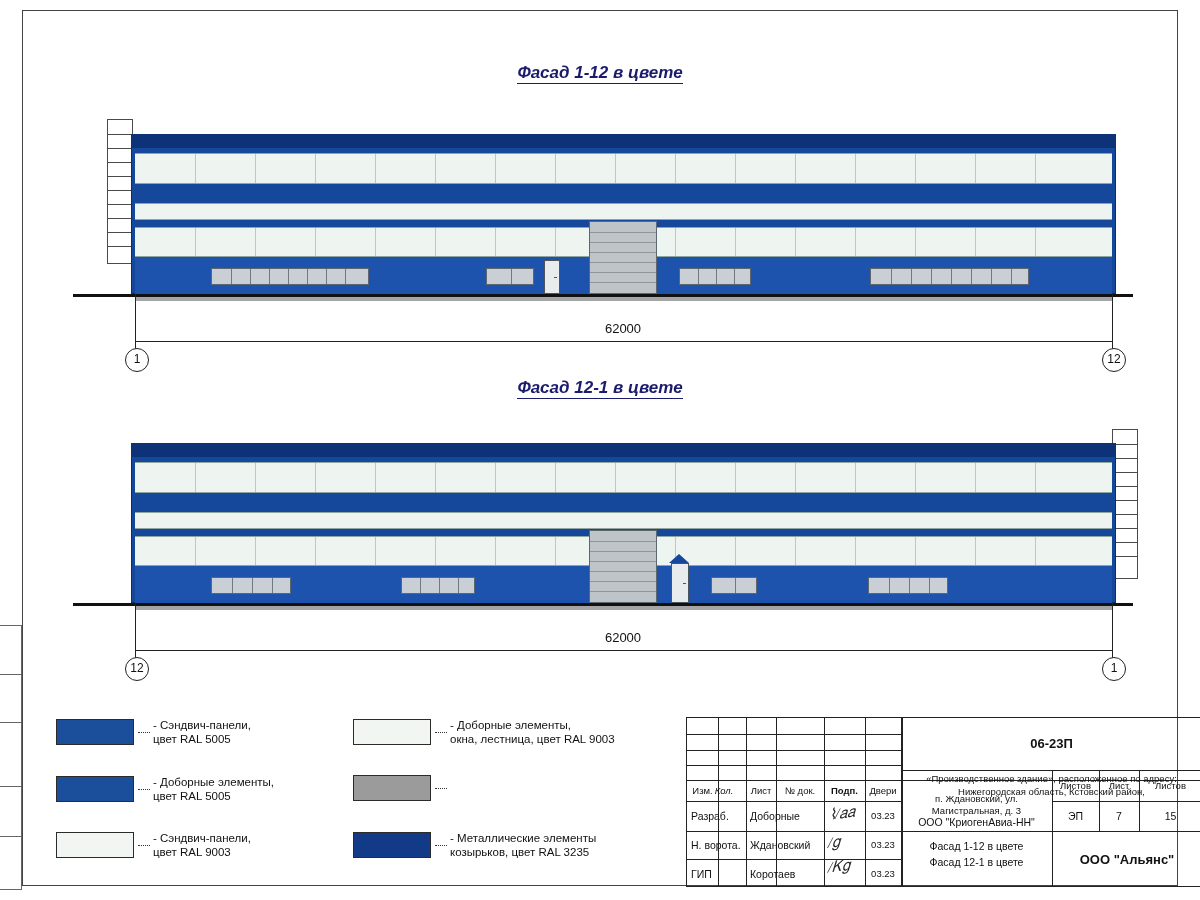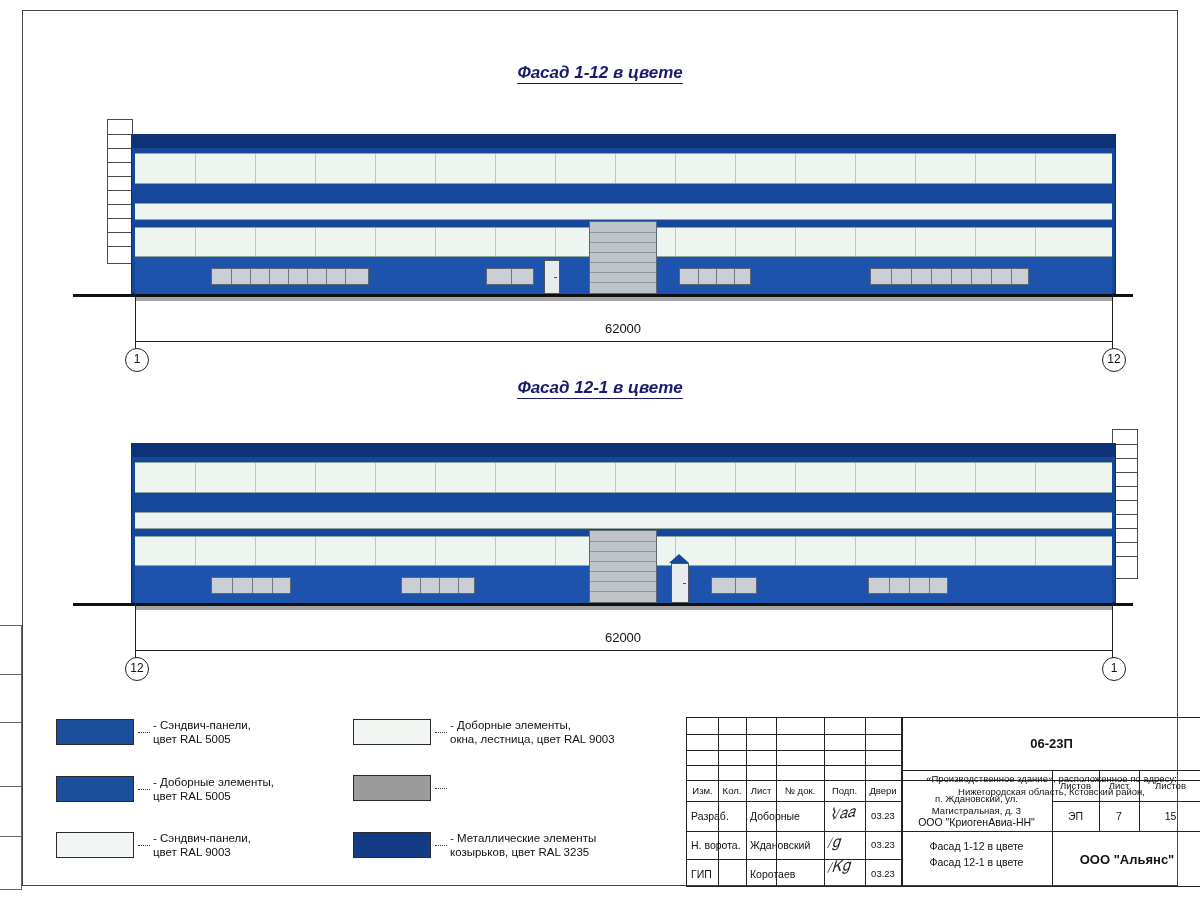--- a/index.html
+++ b/index.html
@@ -472,24 +472,24 @@
     <div class="h" style="top:47px;left:0;width:214px;"></div>
 
     <div class="h" style="top:52px;left:214px;right:0;"></div>
     <div class="h" style="top:113px;left:214px;right:0;"></div>
     <div class="h" style="top:83px;left:365px;right:0;"></div>
     <div class="v" style="left:365px;top:52px;height:61px;"></div>
     <div class="v" style="left:412px;top:52px;height:61px;"></div>
     <div class="v" style="left:452px;top:52px;height:61px;"></div>
 
     <div class="cell small" style="left:0;top:62px;width:31px;height:21px;">Изм.</div>
-    <div class="cell small" style="left:31px;top:62px;width:28px;height:21px;">Кол.</div>
+    <div class="cell small" style="left:23px;top:62px;width:28px;height:21px;font-style:italic;">Кол.</div>
     <div class="cell small" style="left:59px;top:62px;width:30px;height:21px;">Лист</div>
     <div class="cell small" style="left:89px;top:62px;width:48px;height:21px;">№ док.</div>
-    <div class="cell small" style="left:137px;top:62px;width:41px;height:21px;">Подп.</div>
+    <div class="cell small" style="left:137px;top:62px;width:41px;height:21px;font-weight:bold;">Подп.</div>
     <div class="cell small" style="left:178px;top:62px;width:36px;height:21px;">Двери</div>
 
     <div class="cell left" style="left:0;top:83px;width:59px;height:30px;">Разраб.</div>
     <div class="cell left" style="left:59px;top:83px;width:78px;height:30px;">Доборные</div>
     <div class="cell small" style="left:178px;top:83px;width:36px;height:30px;">03.23</div>
 
     <div class="cell left" style="left:0;top:113px;width:59px;height:28px;">Н. ворота.</div>
     <div class="cell left" style="left:59px;top:113px;width:78px;height:28px;">Ждановский</div>
     <div class="cell small" style="left:178px;top:113px;width:36px;height:28px;">03.23</div>
 

